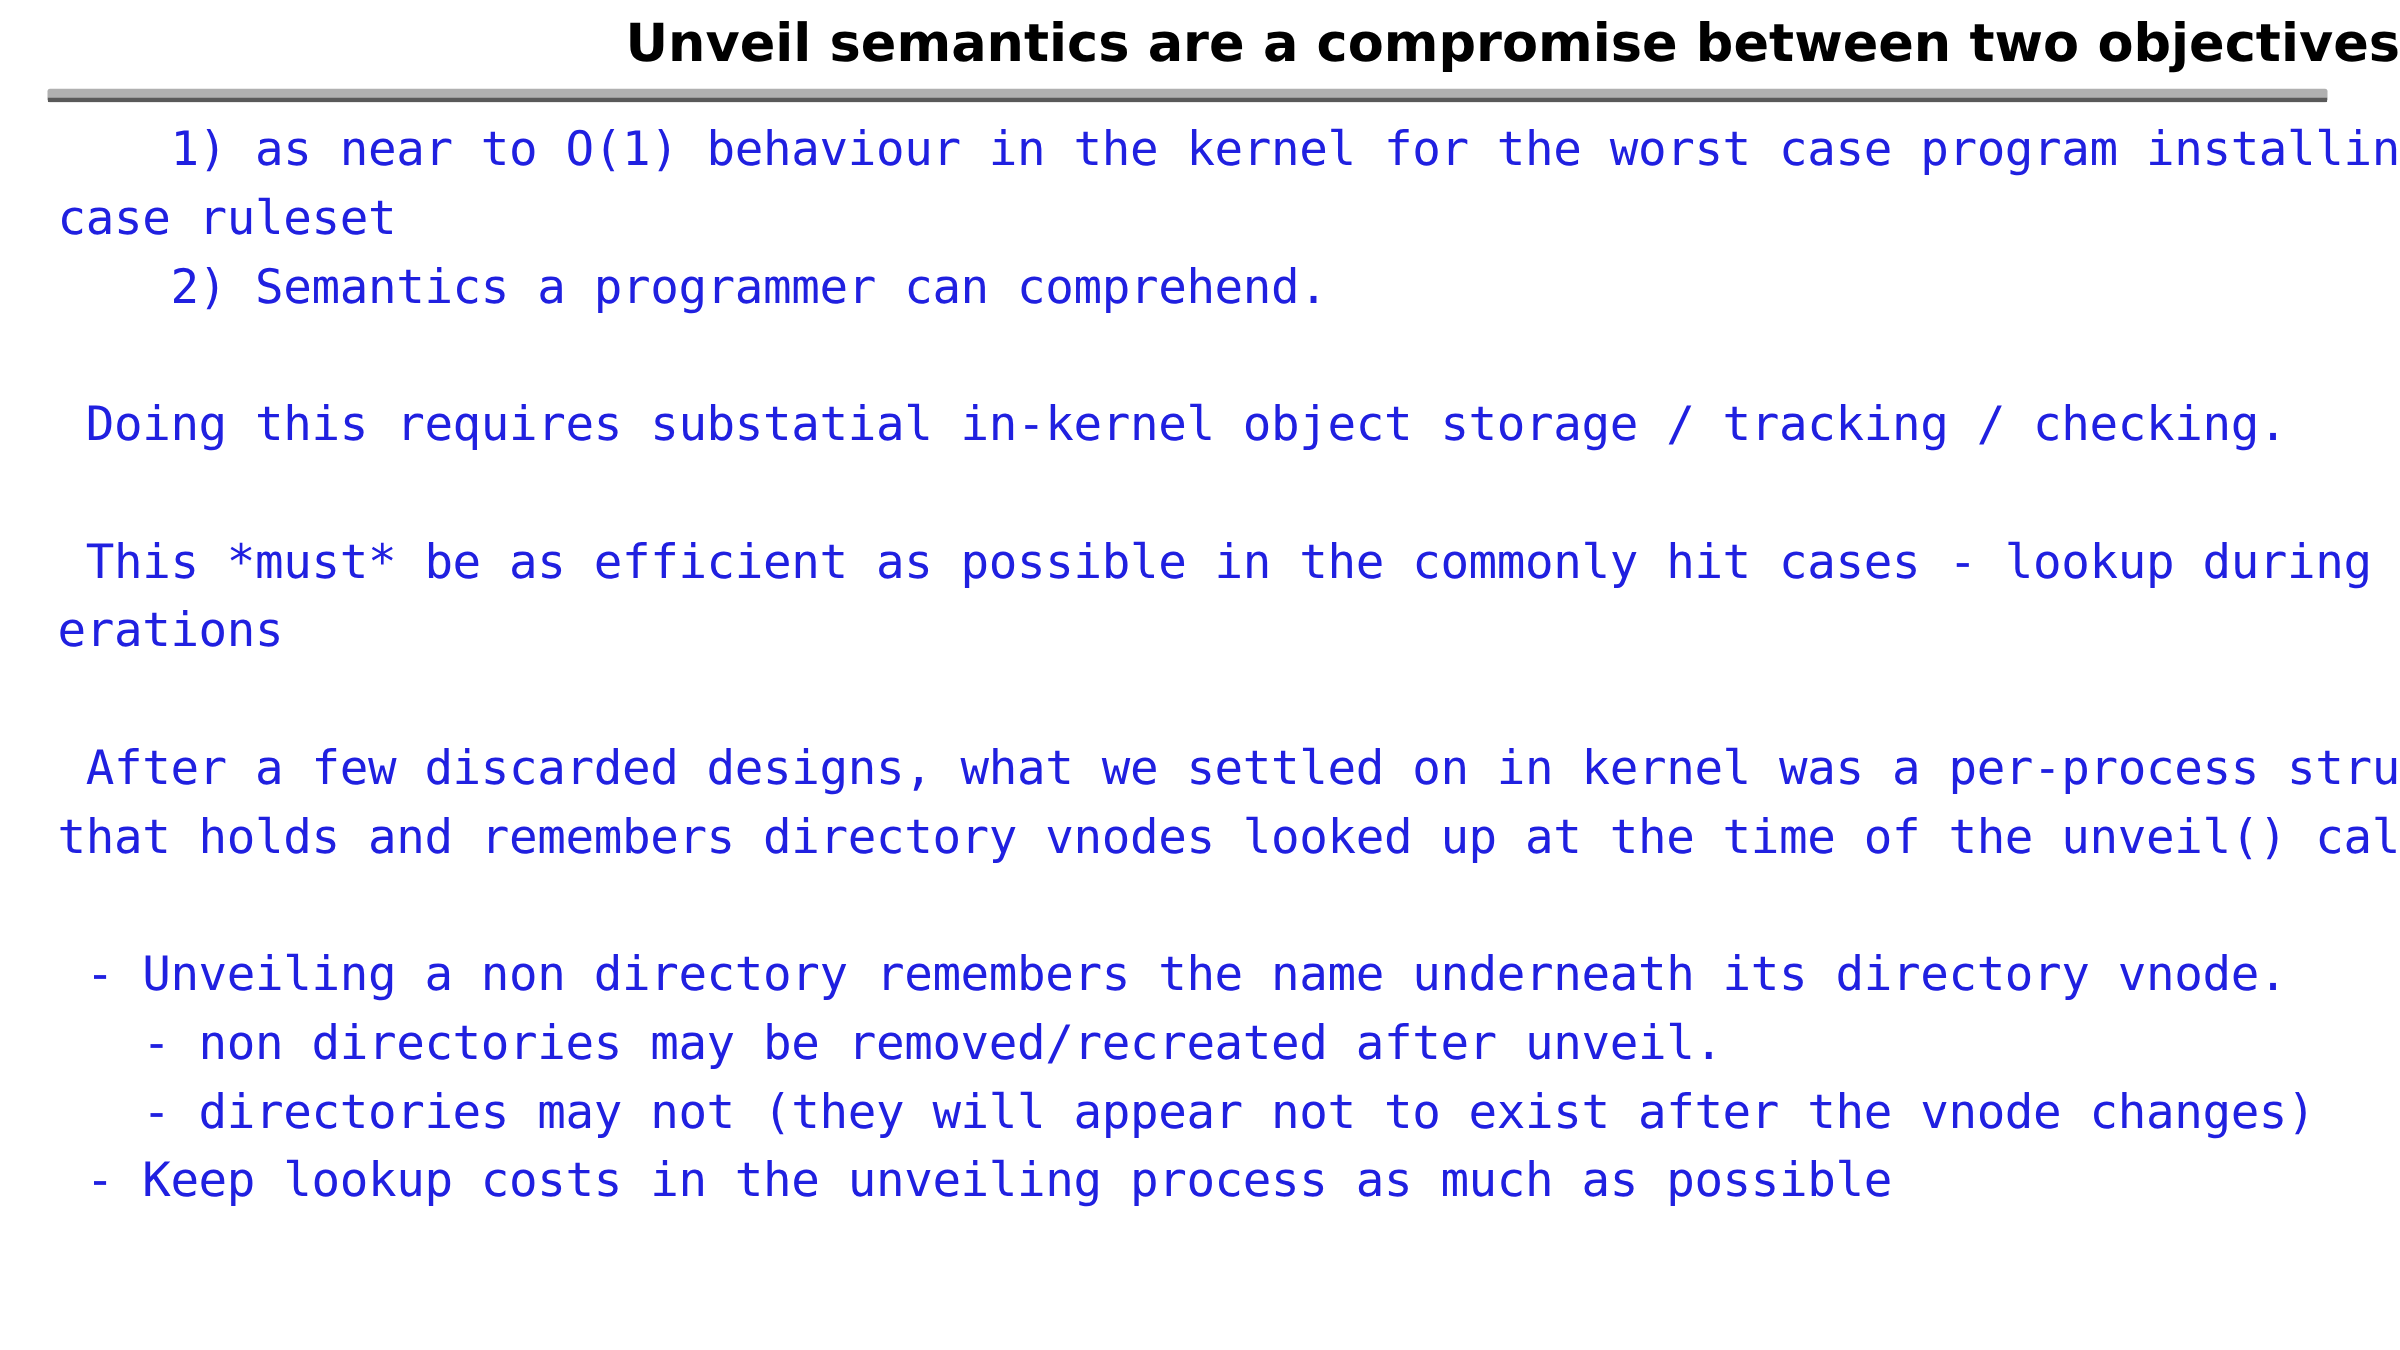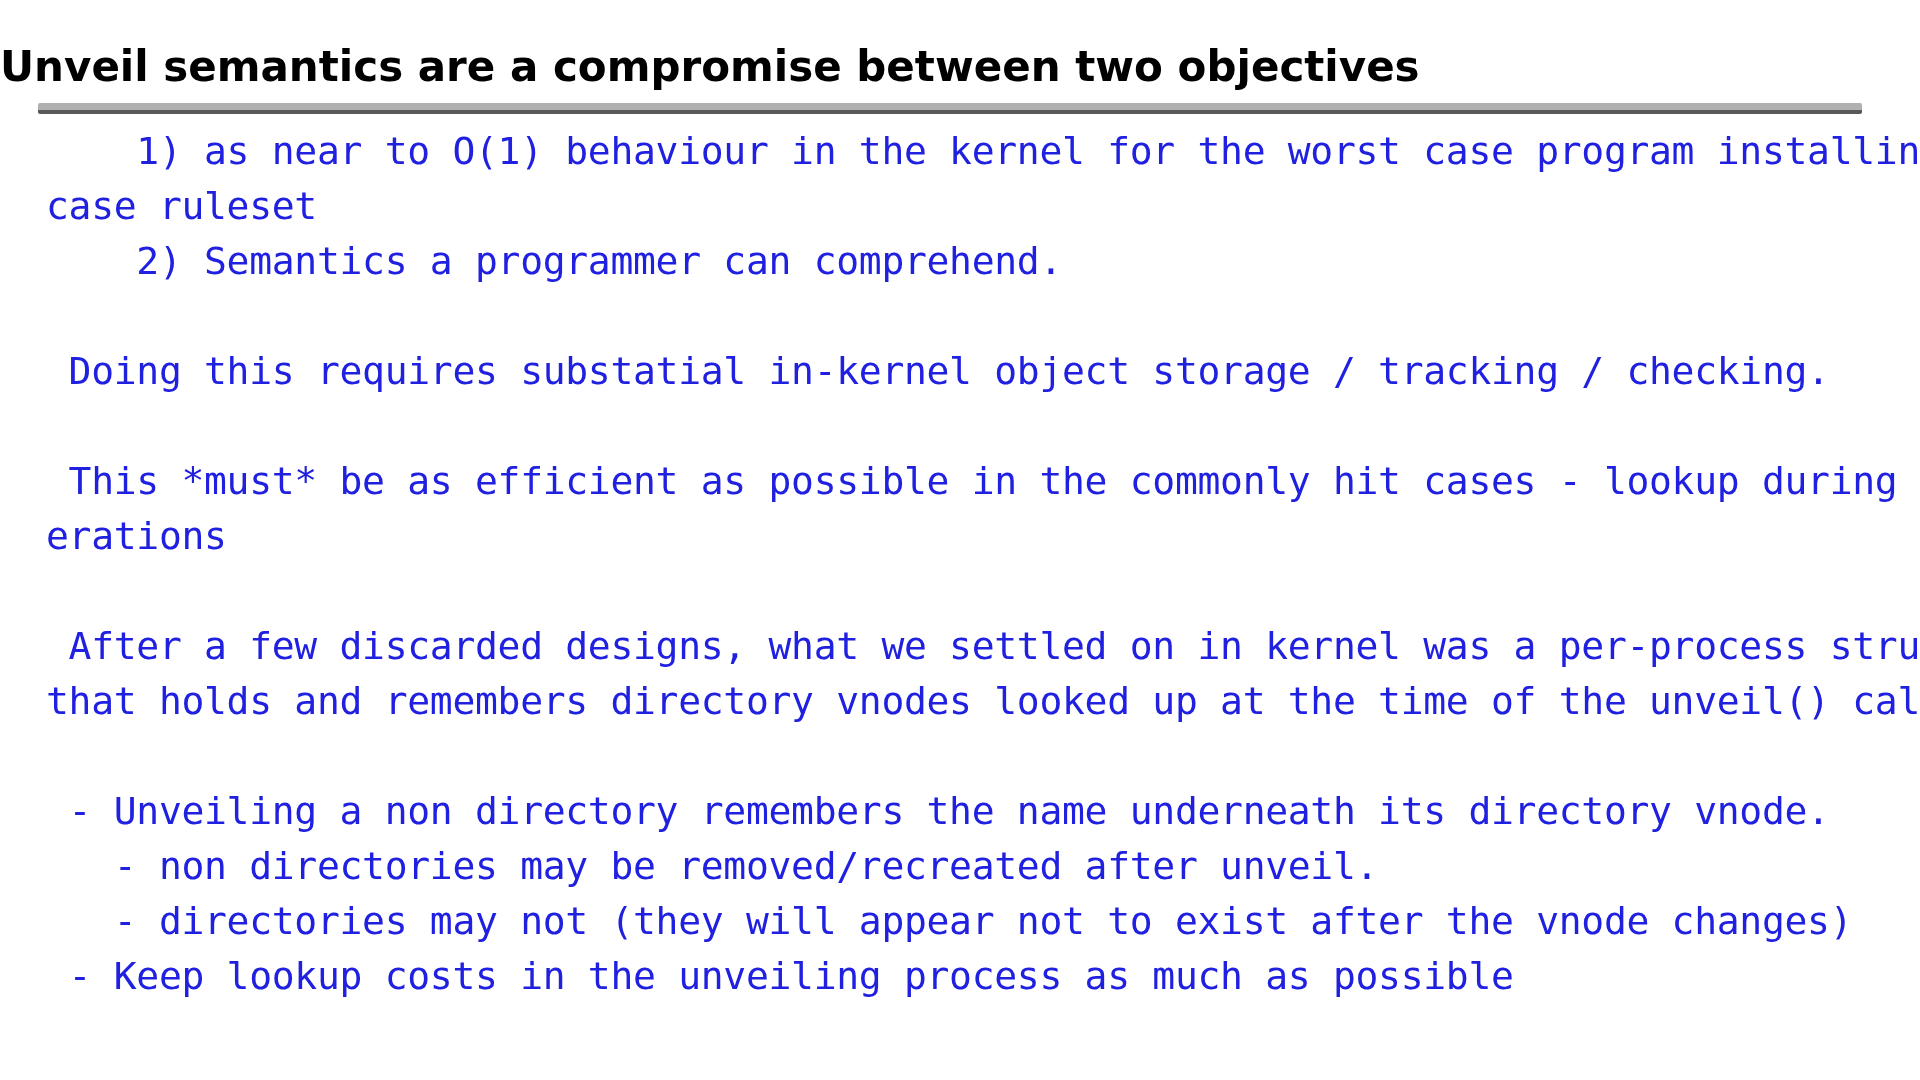--- a/index.html
+++ b/index.html
@@ -13,22 +13,22 @@
     overflow: hidden;
     font-family: "DejaVu Sans", sans-serif;
   }
   .slide {
     position: relative;
     width: 1920px;
     height: 1080px;
     background: var(--background, #ffffff);
   }
   .slide-title {
-    padding-top: 42px;
-    text-align: left;
+    padding-top: 10px;
+    text-align: right;
     font-size: 42px;
     line-height: 50px;
     font-weight: bold;
     letter-spacing: 0px;
     color: var(--title_text, #000000);
   }
   .title-rule {
     margin: 11px 58px 0 38px;
     height: 7px;
     background: var(--rule_light, #b0b0b0);

